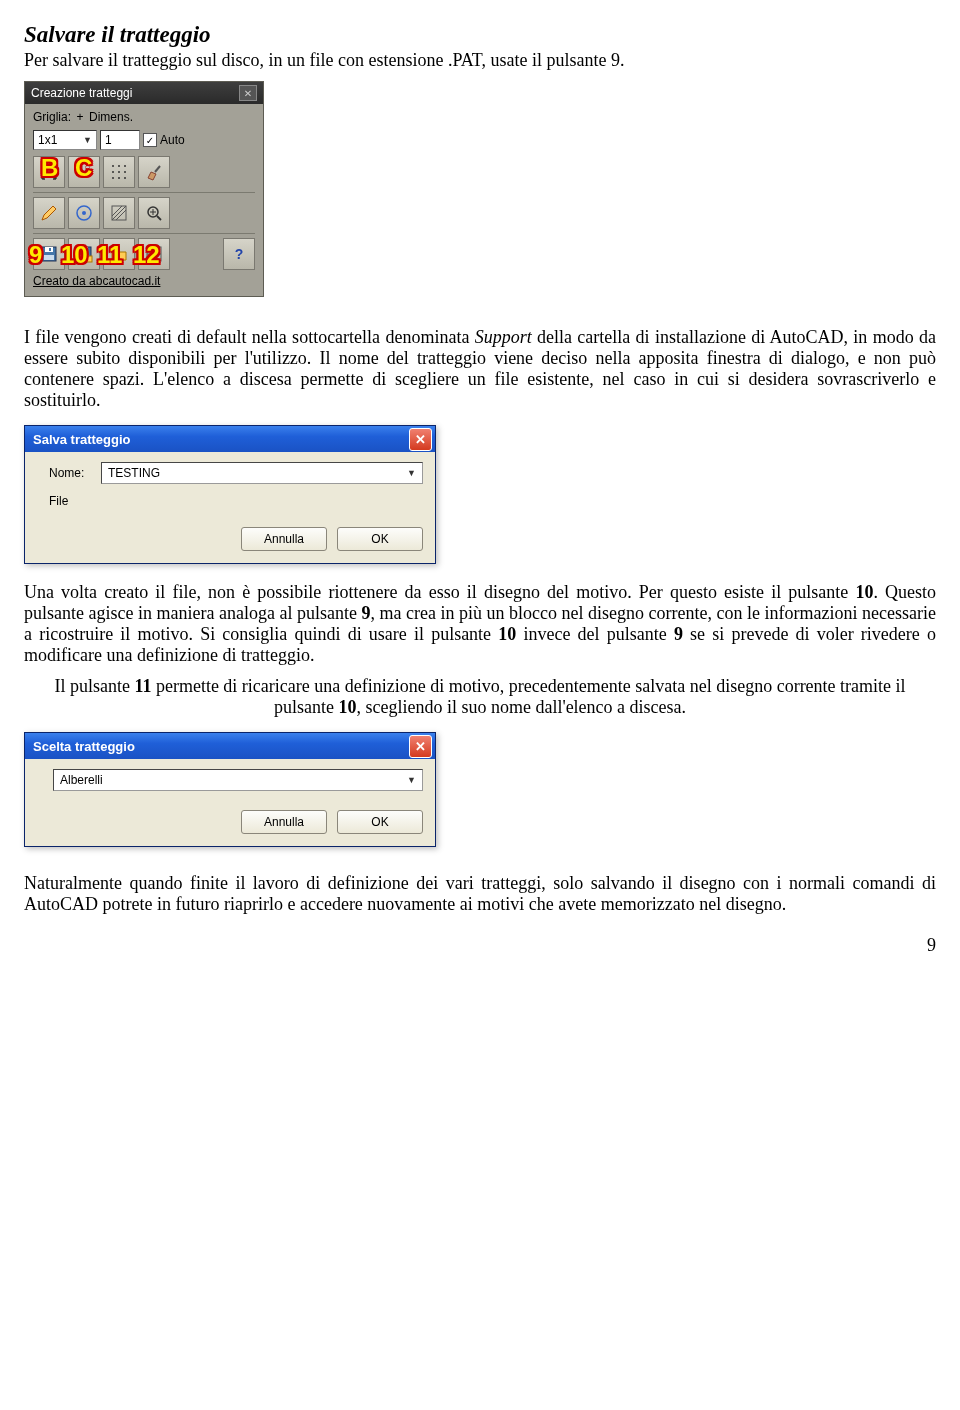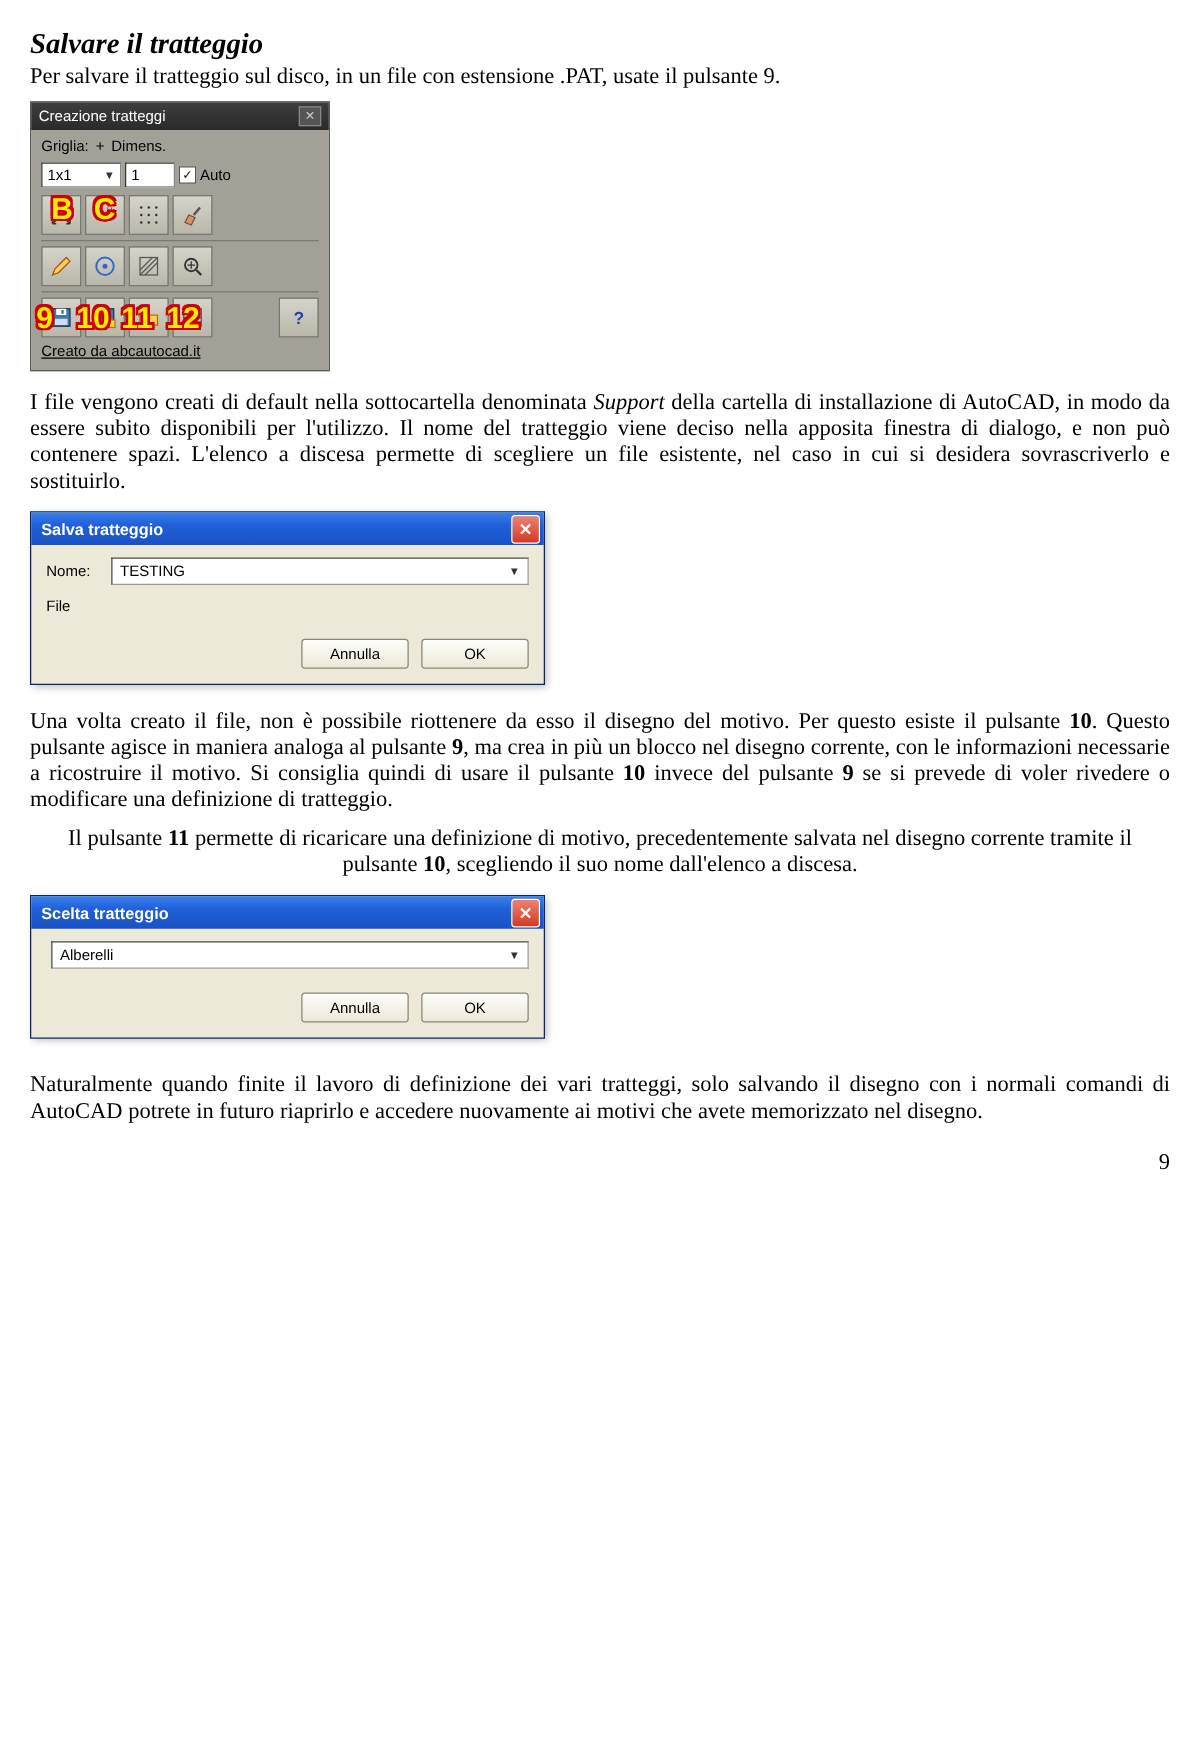--- a/index.html
+++ b/index.html
@@ -23,21 +23,21 @@
   .bold { font-weight: bold; }
 
   
   .panel1 {
     width: 238px;
     background: #9f9e92;
     border: 1px solid #5d5c53;
     font-family: Tahoma, Arial, sans-serif;
     font-size: 12px;
     color: #000;
-    margin: 8px 0 14px 0;
+    margin: 8px 0 30px 0;
     box-shadow: 0 0 0 1px #d8d7cf inset;
   }
   .panel1 .titlebar {
     background: linear-gradient(#3e3e3e,#2a2a2a);
     color: #fff;
     padding: 3px 6px;
     font-size: 12px;
     display:flex; justify-content:space-between; align-items:center;
   }
   .panel1 .titlebar .close {
@@ -96,21 +96,21 @@
     display:flex; align-items:center; justify-content:space-between;
     padding:0 3px 0 8px;
     color:#fff; font-weight:bold; font-size:13px;
   }
   .dlg-close {
     width:21px;height:21px;
     background: linear-gradient(#f08070,#d43a1f);
     border:1px solid #fff; border-radius:3px;
     display:flex;align-items:center;justify-content:center;color:#fff;font-weight:bold;font-size:13px;
   }
-  .dlg-body { padding:10px 12px 12px 12px;}
+  .dlg-body { padding:10px 12px 12px 24px;}
   .dlg-row { display:flex; align-items:center; gap:8px; margin-bottom:10px;}
   .dlg-label { width:44px;}
   .dlg-input {
     flex:1; height:20px; background:#fff; border:1px inset #9a9a9a;
     display:flex; align-items:center; padding:0 6px; font-size:12px;
   }
   .dlg-combo { justify-content:space-between;}
   .dlg-combo .arr { font-size:9px; color:#333; padding-left:6px;}
   .dlg-folder {
     width:24px;height:20px;border:1px outset #ccc;background:linear-gradient(#f6f4ea,#e0dccb);

